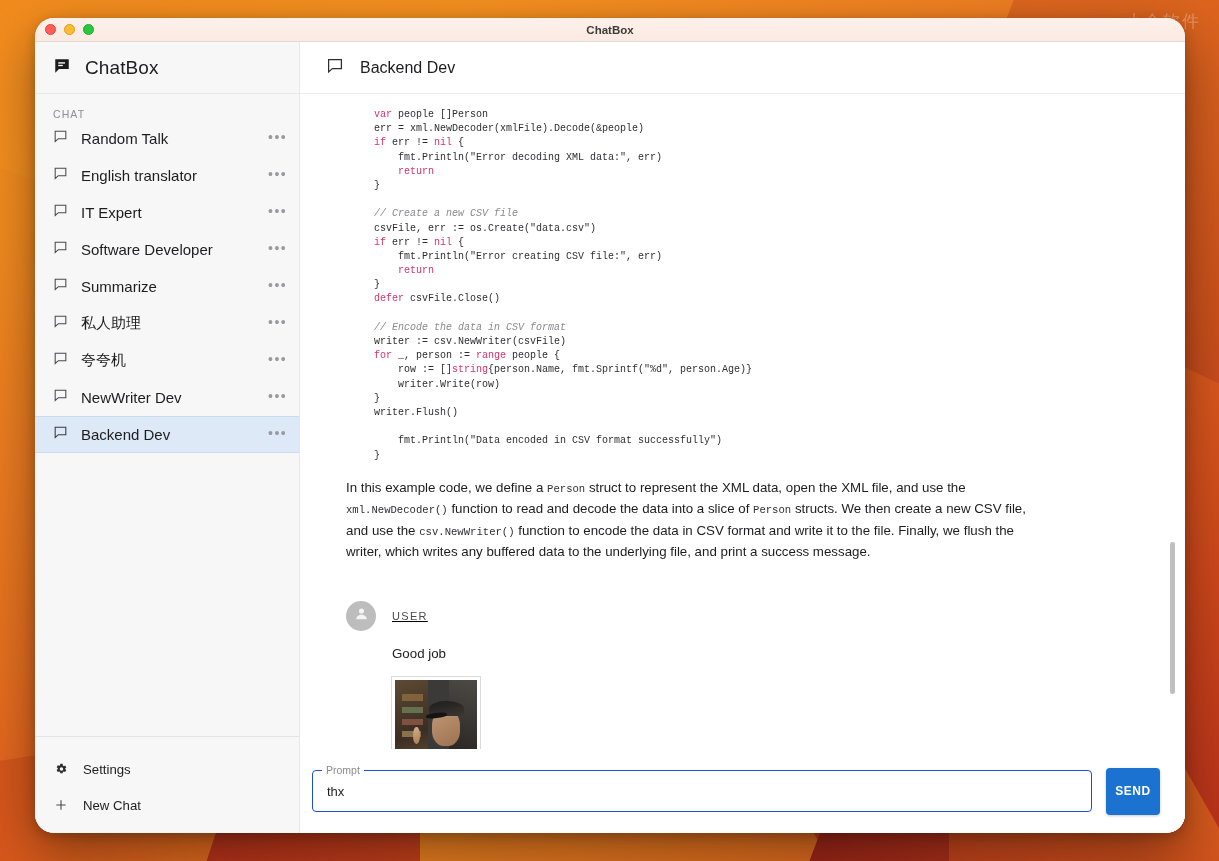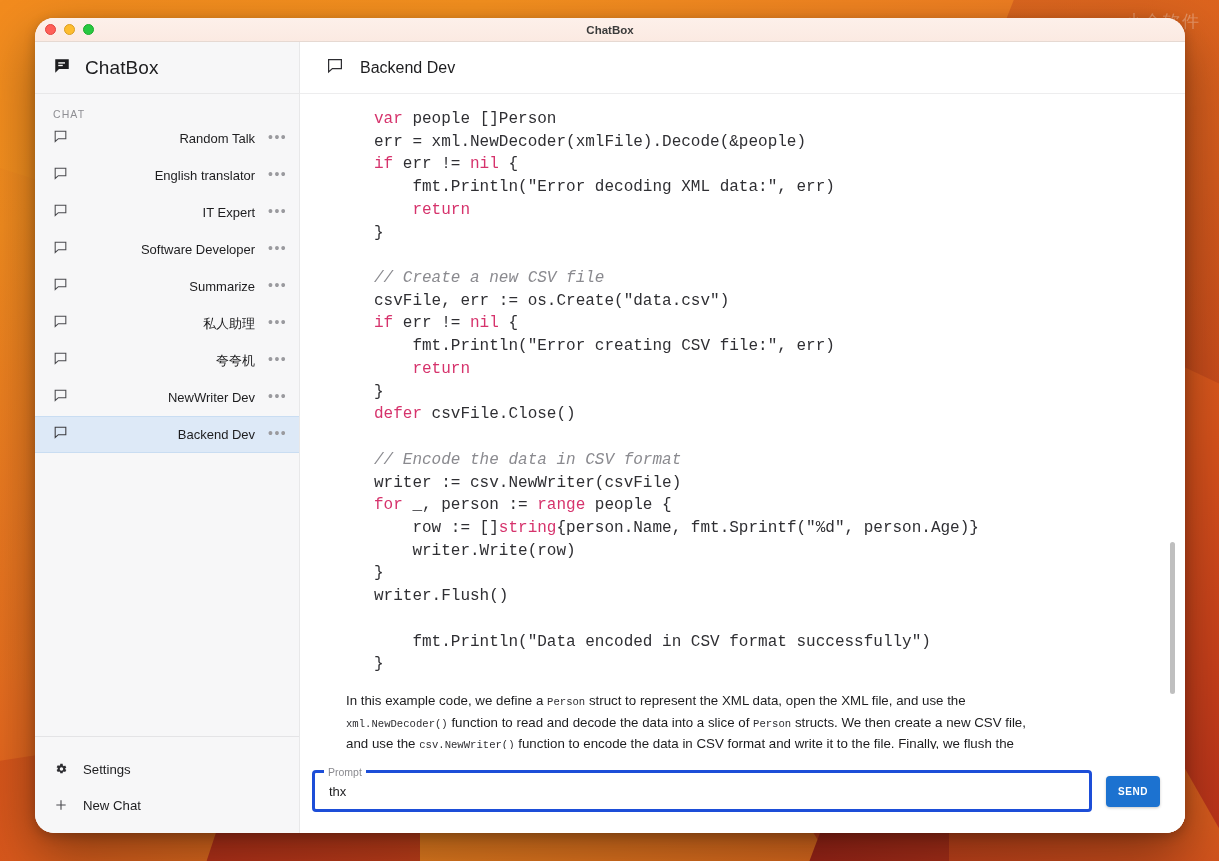--- a/index.html
+++ b/index.html
@@ -158,26 +158,25 @@
     cursor: pointer;
     position: relative;
   }
   .chat-item.selected {
     background: #dde9f7;
     border-top: 1px solid #c9ddf2;
     border-bottom: 1px solid #c9ddf2;
   }
   .chat-item .ci-label {
     flex: 1;
-    font-size: 13px;
+    font-size: 15px;
     color: #1d1d1f;
     white-space: nowrap;
     overflow: hidden;
     text-overflow: ellipsis;
-    text-align: right;
   }
   .dots {
     font-size: 14px;
     color: #9a9a9e;
     letter-spacing: 1.4px;
     line-height: 8px;
     padding-bottom: 4px;
     cursor: pointer;
   }
 
@@ -219,21 +218,21 @@
   #messages {
     flex: 1;
     overflow: hidden;
     position: relative;
     padding: 0 46px 0 46px;
   }
 
   
   pre.code {
     font-family: "Liberation Mono", "DejaVu Sans Mono", monospace;
-    font-size: 16px;
+    font-size: 10px;
     line-height: 1.42;
     color: #2f2f33;
     margin: 14px 0 0 28px;
     white-space: pre;
   }
   .kw { color: #d6336c; }
   .cmt { color: #8a8a8f; font-style: italic; }
 
   p.assistant-text {
     font-size: 13.3px;
@@ -337,21 +336,21 @@
     display: flex;
     align-items: center;
     gap: 14px;
     padding: 0 25px 0 12px;
     background: #fff;
   }
   #prompt-field {
     flex: 1;
     position: relative;
     height: 42px;
-    border: 3px solid #1d4ed8;
+    border: 1px solid #1d4ed8;
     border-radius: 4px;
     display: flex;
     align-items: center;
     padding: 0 14px;
     background: #fff;
   }
   #prompt-legend {
     position: absolute;
     top: -7px;
     left: 9px;
@@ -364,25 +363,25 @@
     font-size: 13px;
     color: #1d1d1f;
     background: transparent;
     border: none;
     outline: none;
     width: 100%;
     font-family: "Liberation Sans", sans-serif;
   }
   #send-button {
     width: 54px;
-    height: 31px;
+    height: 47px;
     border-radius: 4px;
     background: #1c72d0;
     color: #fff;
-    font-size: 10px;
+    font-size: 12px;
     font-weight: bold;
     letter-spacing: .6px;
     display: flex;
     align-items: center;
     justify-content: center;
     border: none;
     cursor: pointer;
     font-family: "Liberation Sans", sans-serif;
     box-shadow: 0 1px 3px rgba(0,0,0,0.22);
   }

